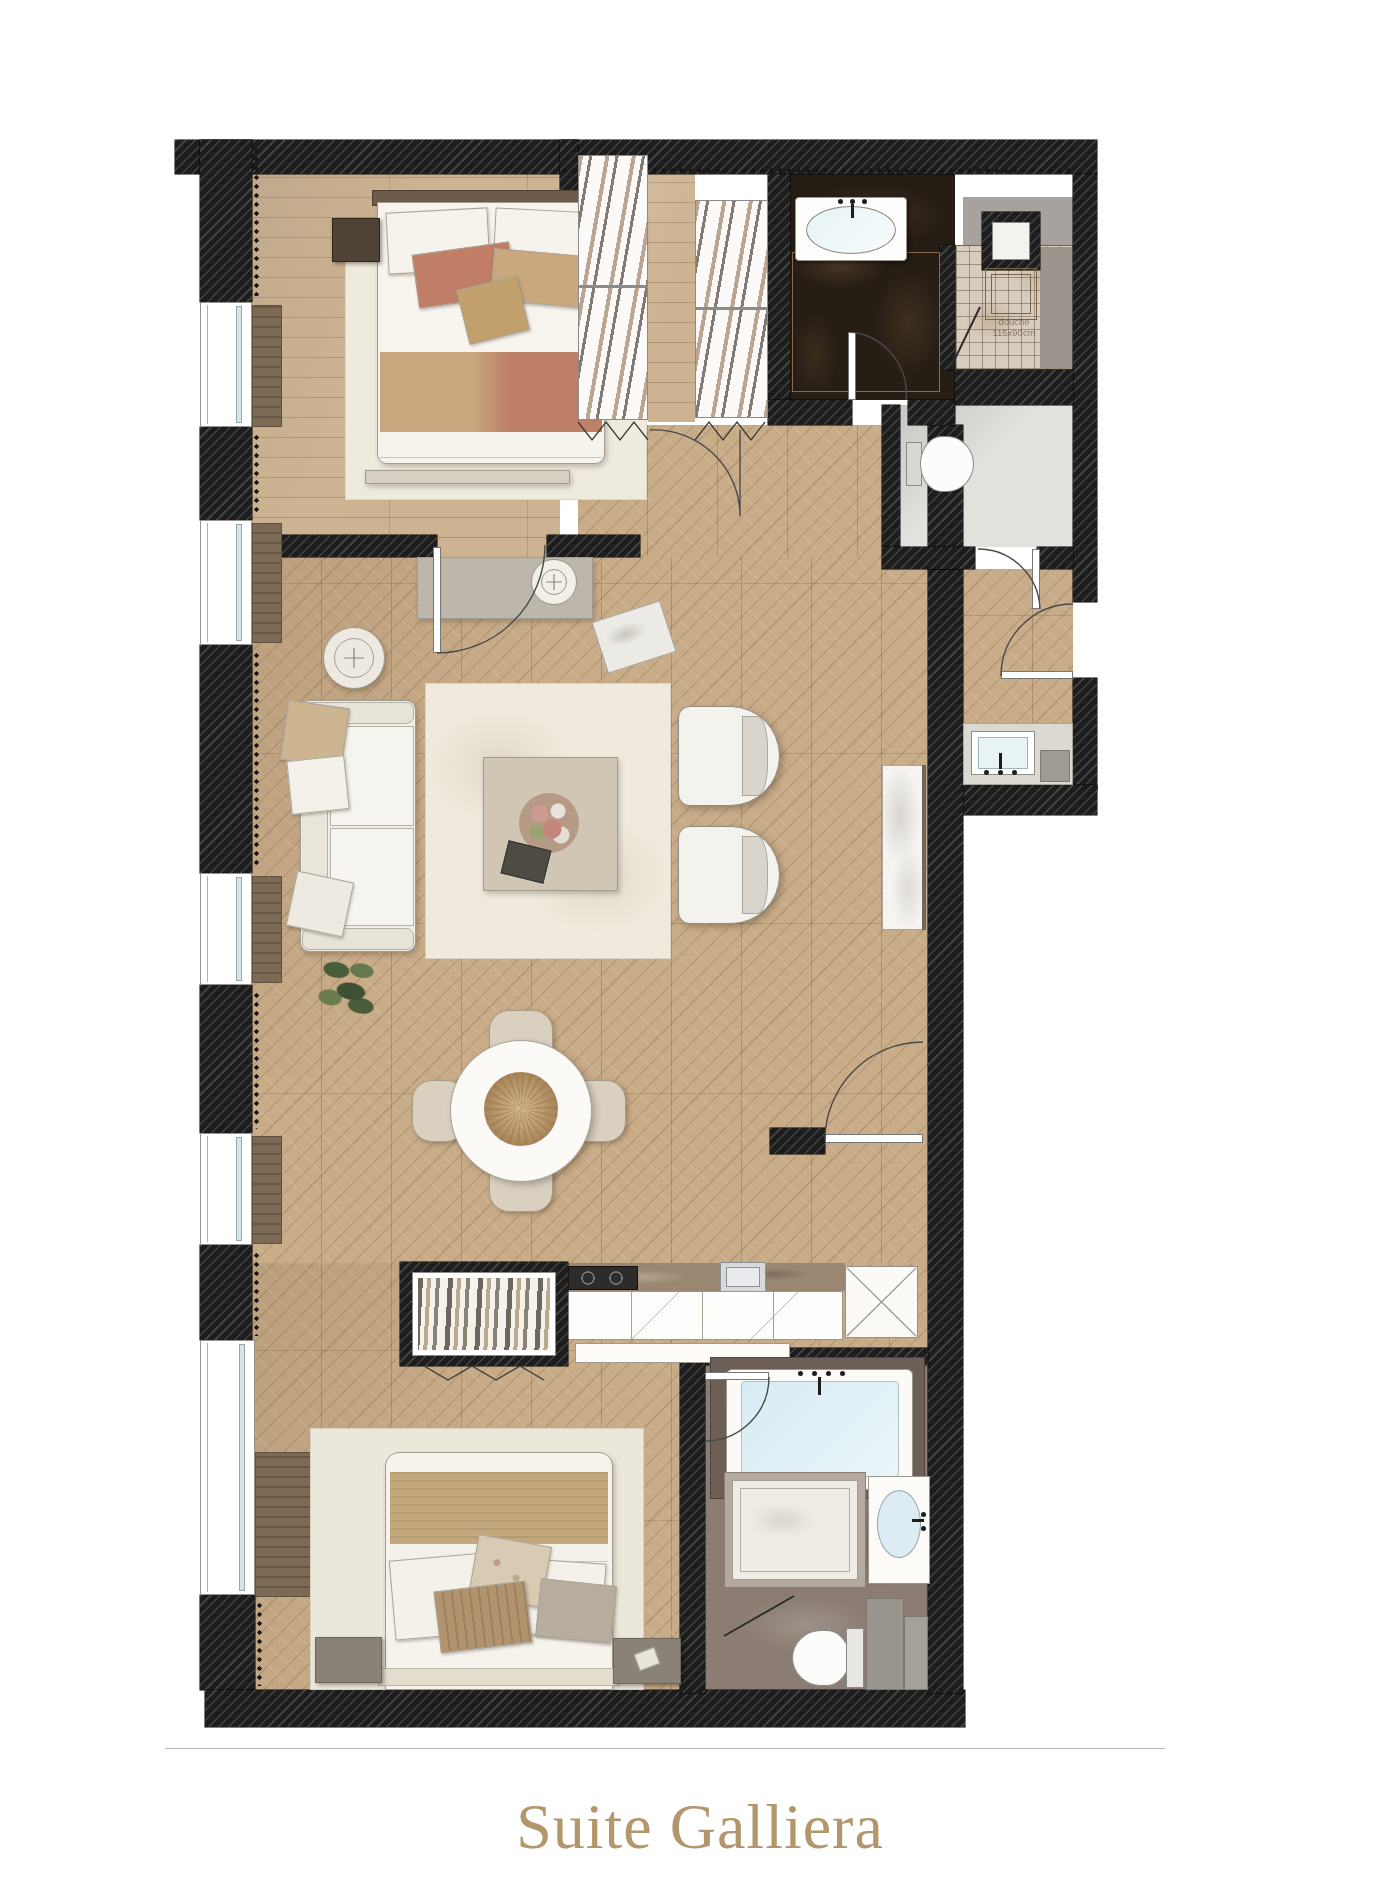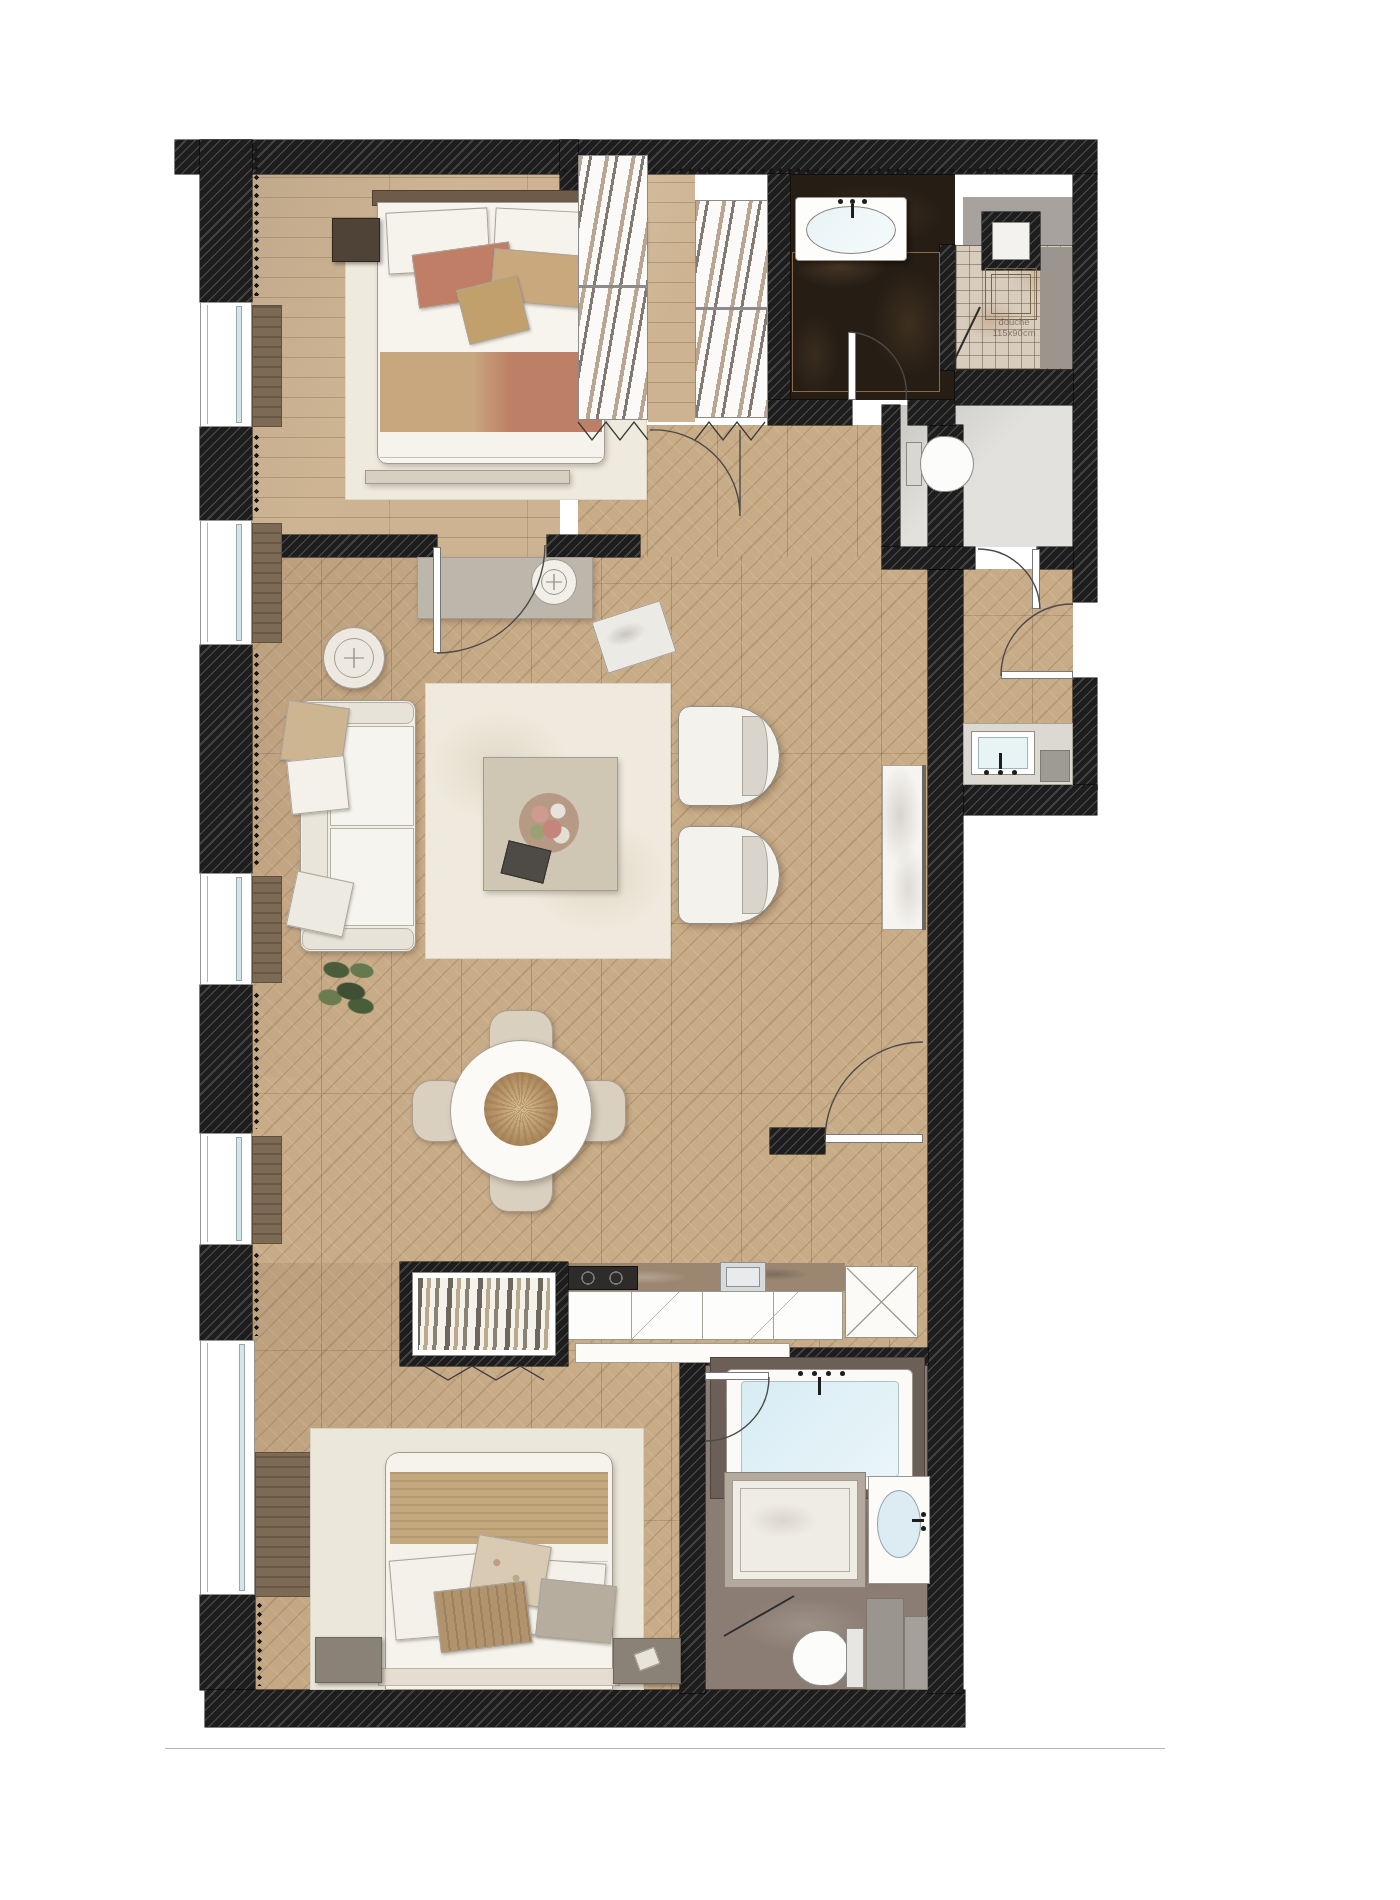--- a/index.html
+++ b/index.html
@@ -295,14 +295,15 @@
     <path d="M 724,1636 L 794,1596" stroke="#2d2d2d" stroke-width="2"></path>
     <path d="M 578,422 L 592,440 L 606,422 L 620,440 L 634,422 L 648,440" fill="none" stroke="#3a3a3a" stroke-width="1.3"></path>
     <path d="M 695,440 L 709,422 L 723,440 L 737,422 L 751,440 L 765,422" fill="none" stroke="#3a3a3a" stroke-width="1.3"></path>
     <path d="M 424,1366 L 448,1380 L 472,1366 L 496,1380 L 520,1366 L 544,1380" fill="none" stroke="#3a3a3a" stroke-width="1.3"></path>
     <path d="M 847,1268 L 916,1336 M 916,1268 L 847,1336" stroke="#9a968e" stroke-width="1.2"></path>
     <path d="M 344,658 h 20 M 354,648 v 20" stroke="#8a857c" stroke-width="1.2"></path>
     <path d="M 546,582 h 16 M 554,574 v 16" stroke="#8a857c" stroke-width="1.2"></path>
   </svg>
 
   <div class="abs" style="left:165px;top:1748px;width:1000px;height:1px;background:#b5b5b5"></div>
+  <div class="abs title" style="left:250px;top:1790px;width:900px;height:90px">Suite Galliera</div>
 
 </div>
 
 </body></html>

